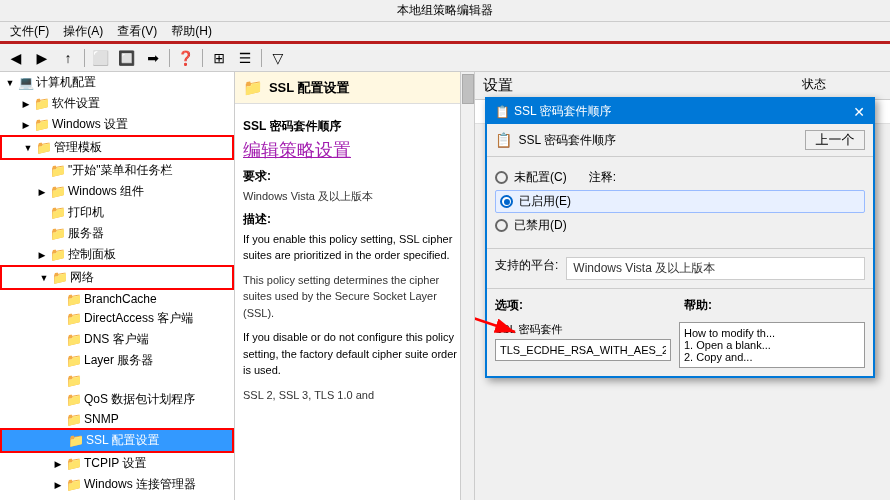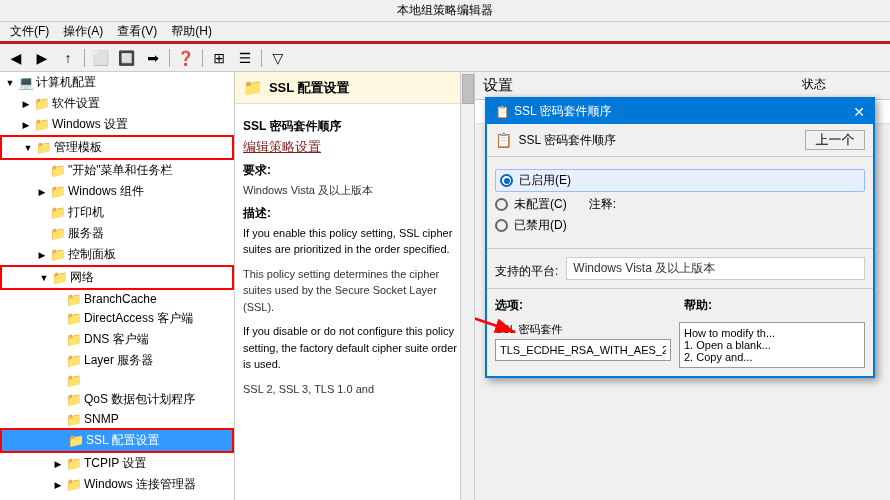--- a/index.html
+++ b/index.html
@@ -131,24 +131,24 @@
       font-size: 16px;
     }
     .middle-header-title {
       font-size: 13px;
       font-weight: bold;
     }
     .middle-content {
       padding: 8px;
     }
     .middle-link {
-      color: #7f1d1d;
+      color: #a21caf;
       text-decoration: underline;
       cursor: pointer;
-      font-size: 13px;
+      font-size: 18px;
     }
     .middle-section-title {
       font-size: 12px;
       font-weight: bold;
       margin-top: 6px;
       margin-bottom: 3px;
     }
     .middle-text {
       font-size: 11px;
       line-height: 1.5;
@@ -289,21 +289,21 @@
     .radio-label {
       font-size: 12px;
     }
     .dialog-divider {
       height: 1px;
       background: #ccc;
       margin: 4px 0;
     }
     .dialog-platform-row {
       display: flex;
-      align-items: flex-end;
+      align-items: flex-start;
       gap: 8px;
       padding: 4px 8px;
     }
     .dialog-platform-label {
       font-size: 12px;
       white-space: nowrap;
     }
     .dialog-platform-value {
       font-size: 12px;
       color: #333;
@@ -561,28 +561,28 @@
         <span class="dialog-close-btn">✕</span>
       </div>
 
       <div class="dialog-row" style="border-bottom:1px solid #ccc;padding:6px 8px;">
         <span class="dialog-icon">📋</span>
         <span class="dialog-label">SSL 密码套件顺序</span>
         <div class="dialog-scroll-btn">上一个</div>
       </div>
 
       <div class="dialog-radio-group">
-        <div class="dialog-radio-row" style="background:#e8f0ff;border:1px solid #99bbff;border-radius:2px;padding:2px 4px;">
-          <div class="radio-circle checked"></div>
-          <span class="radio-label">已启用(E)</span>
-        </div>
         <div class="dialog-radio-row">
           <div class="radio-circle"></div>
           <span class="radio-label">未配置(C)</span>
           <span style="margin-left:16px;font-size:12px;">注释:</span>
+        </div>
+        <div class="dialog-radio-row" style="background:#e8f0ff;border:1px solid #99bbff;border-radius:2px;padding:2px 4px;">
+          <div class="radio-circle checked"></div>
+          <span class="radio-label">已启用(E)</span>
         </div>
         <div class="dialog-radio-row">
           <div class="radio-circle"></div>
           <span class="radio-label">已禁用(D)</span>
         </div>
       </div>
 
       <div class="dialog-divider"></div>
 
       <div class="dialog-platform-row">

